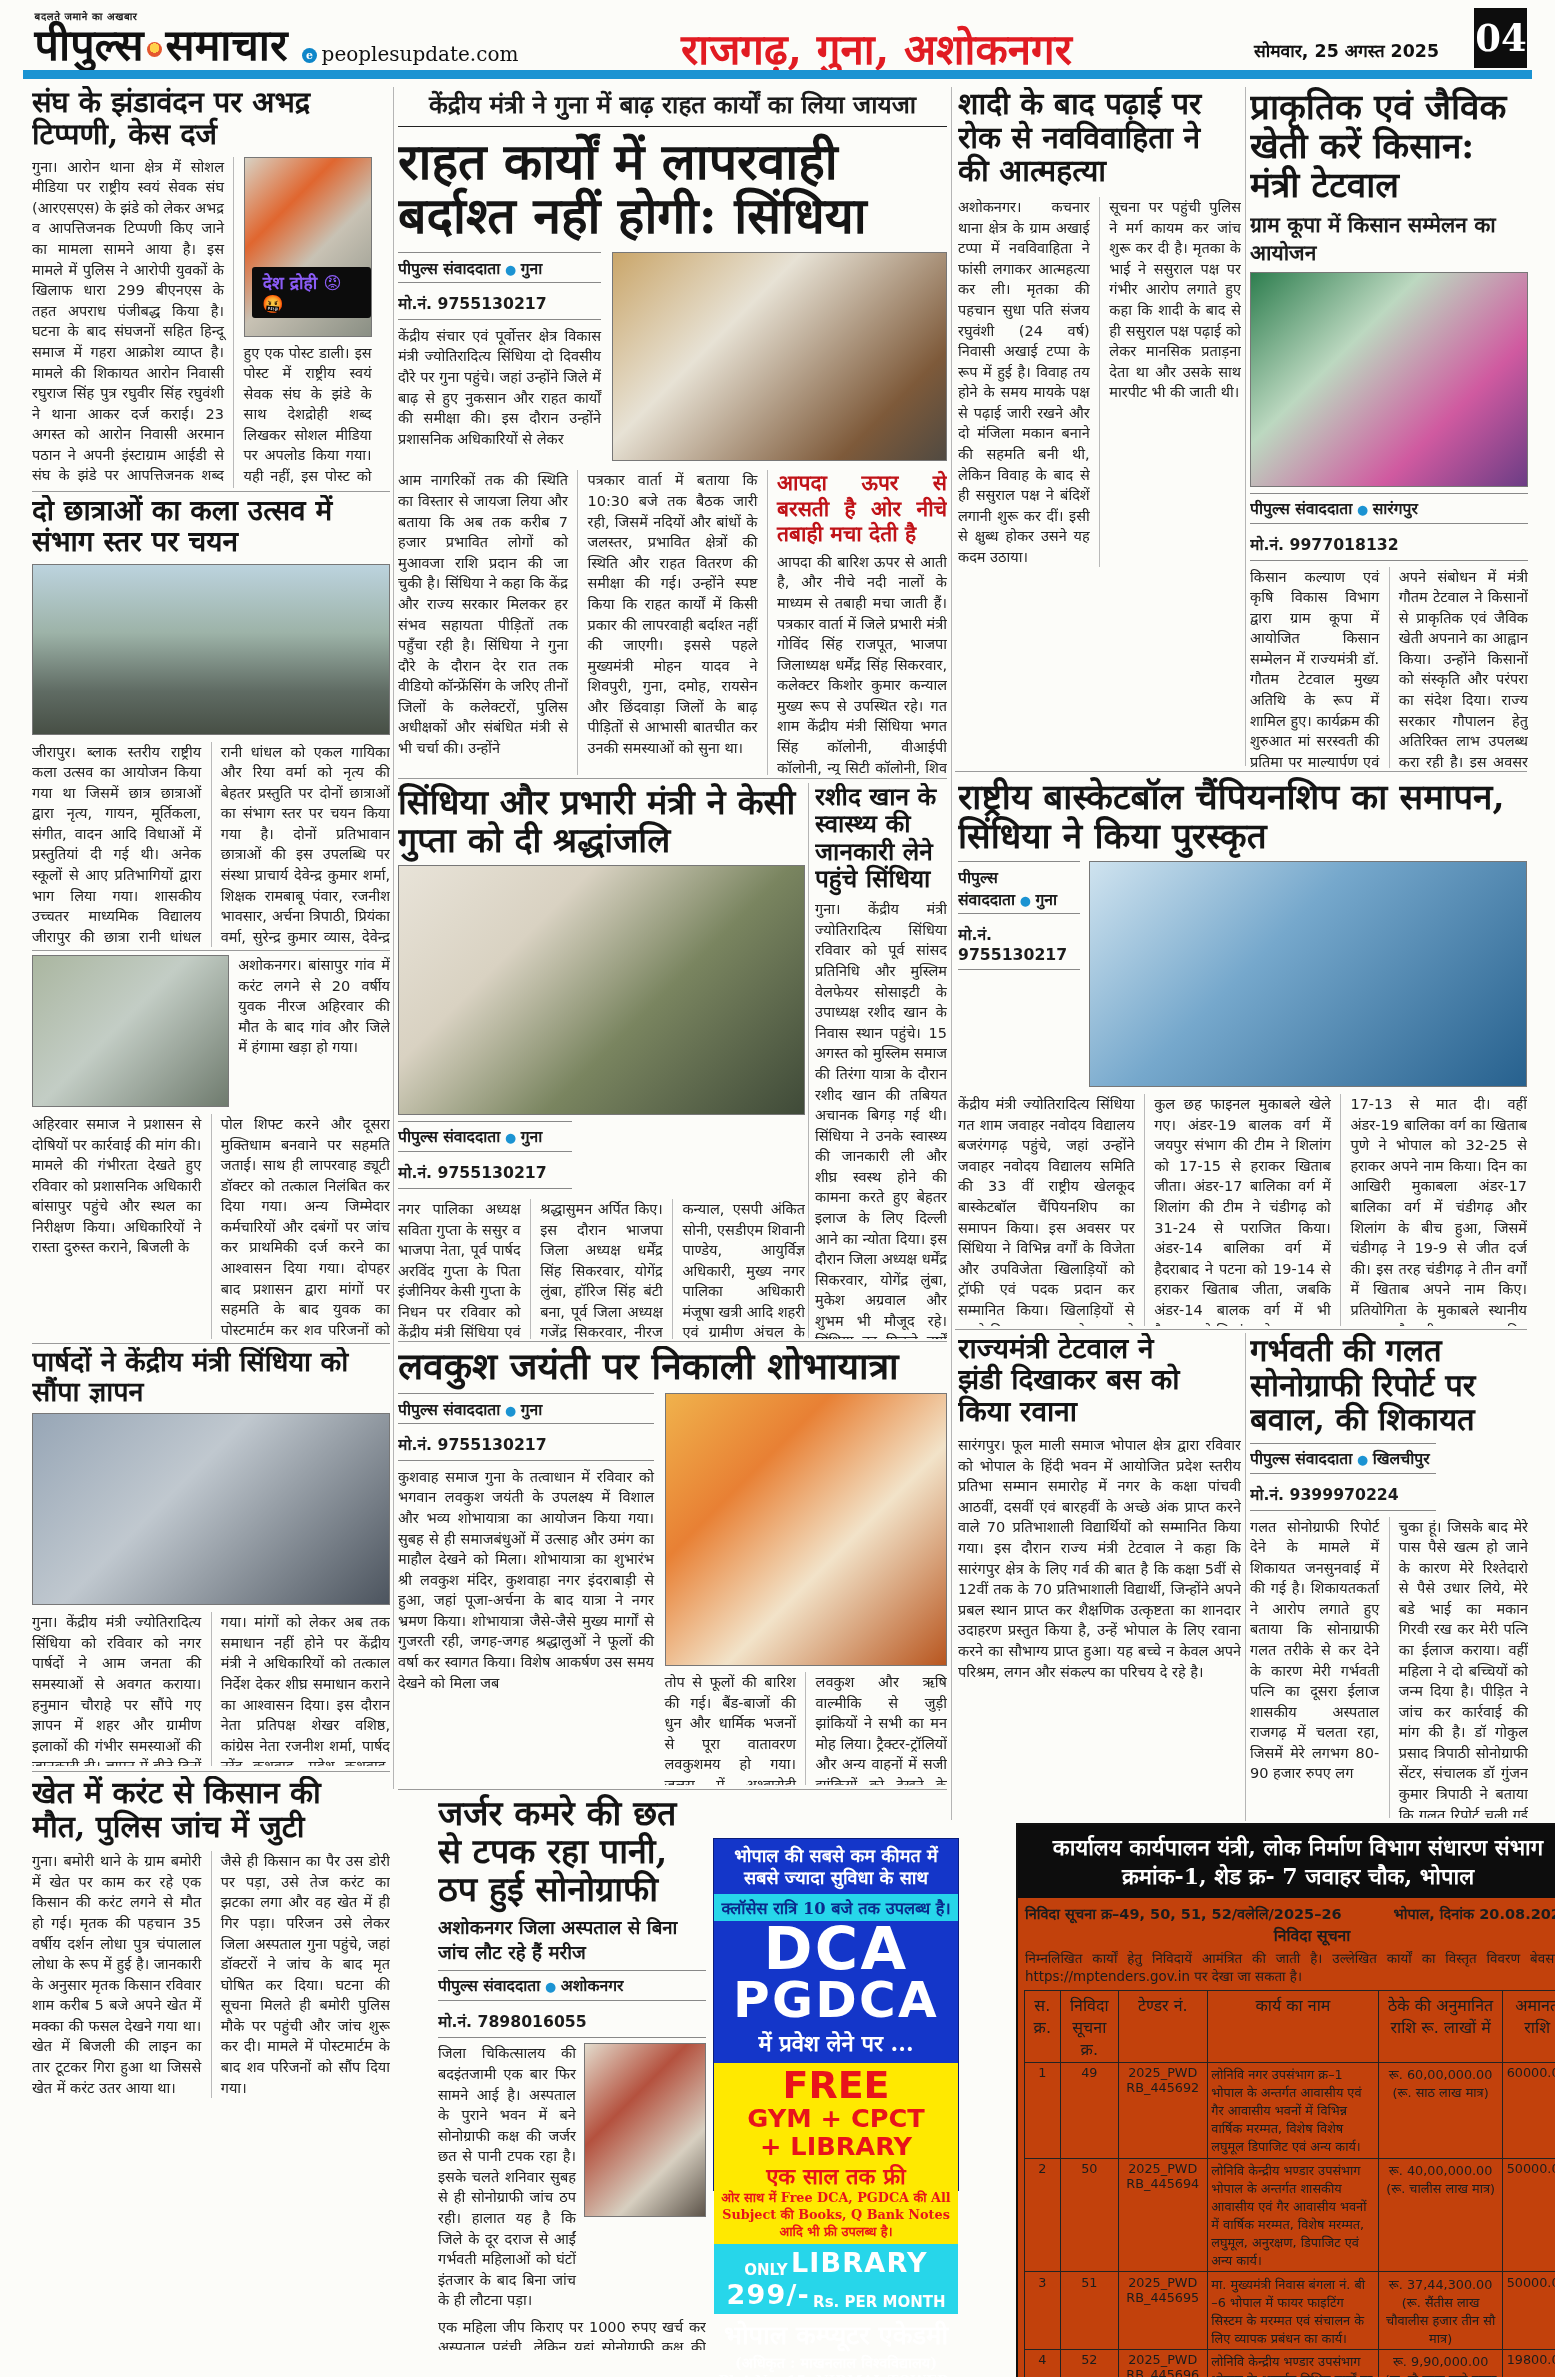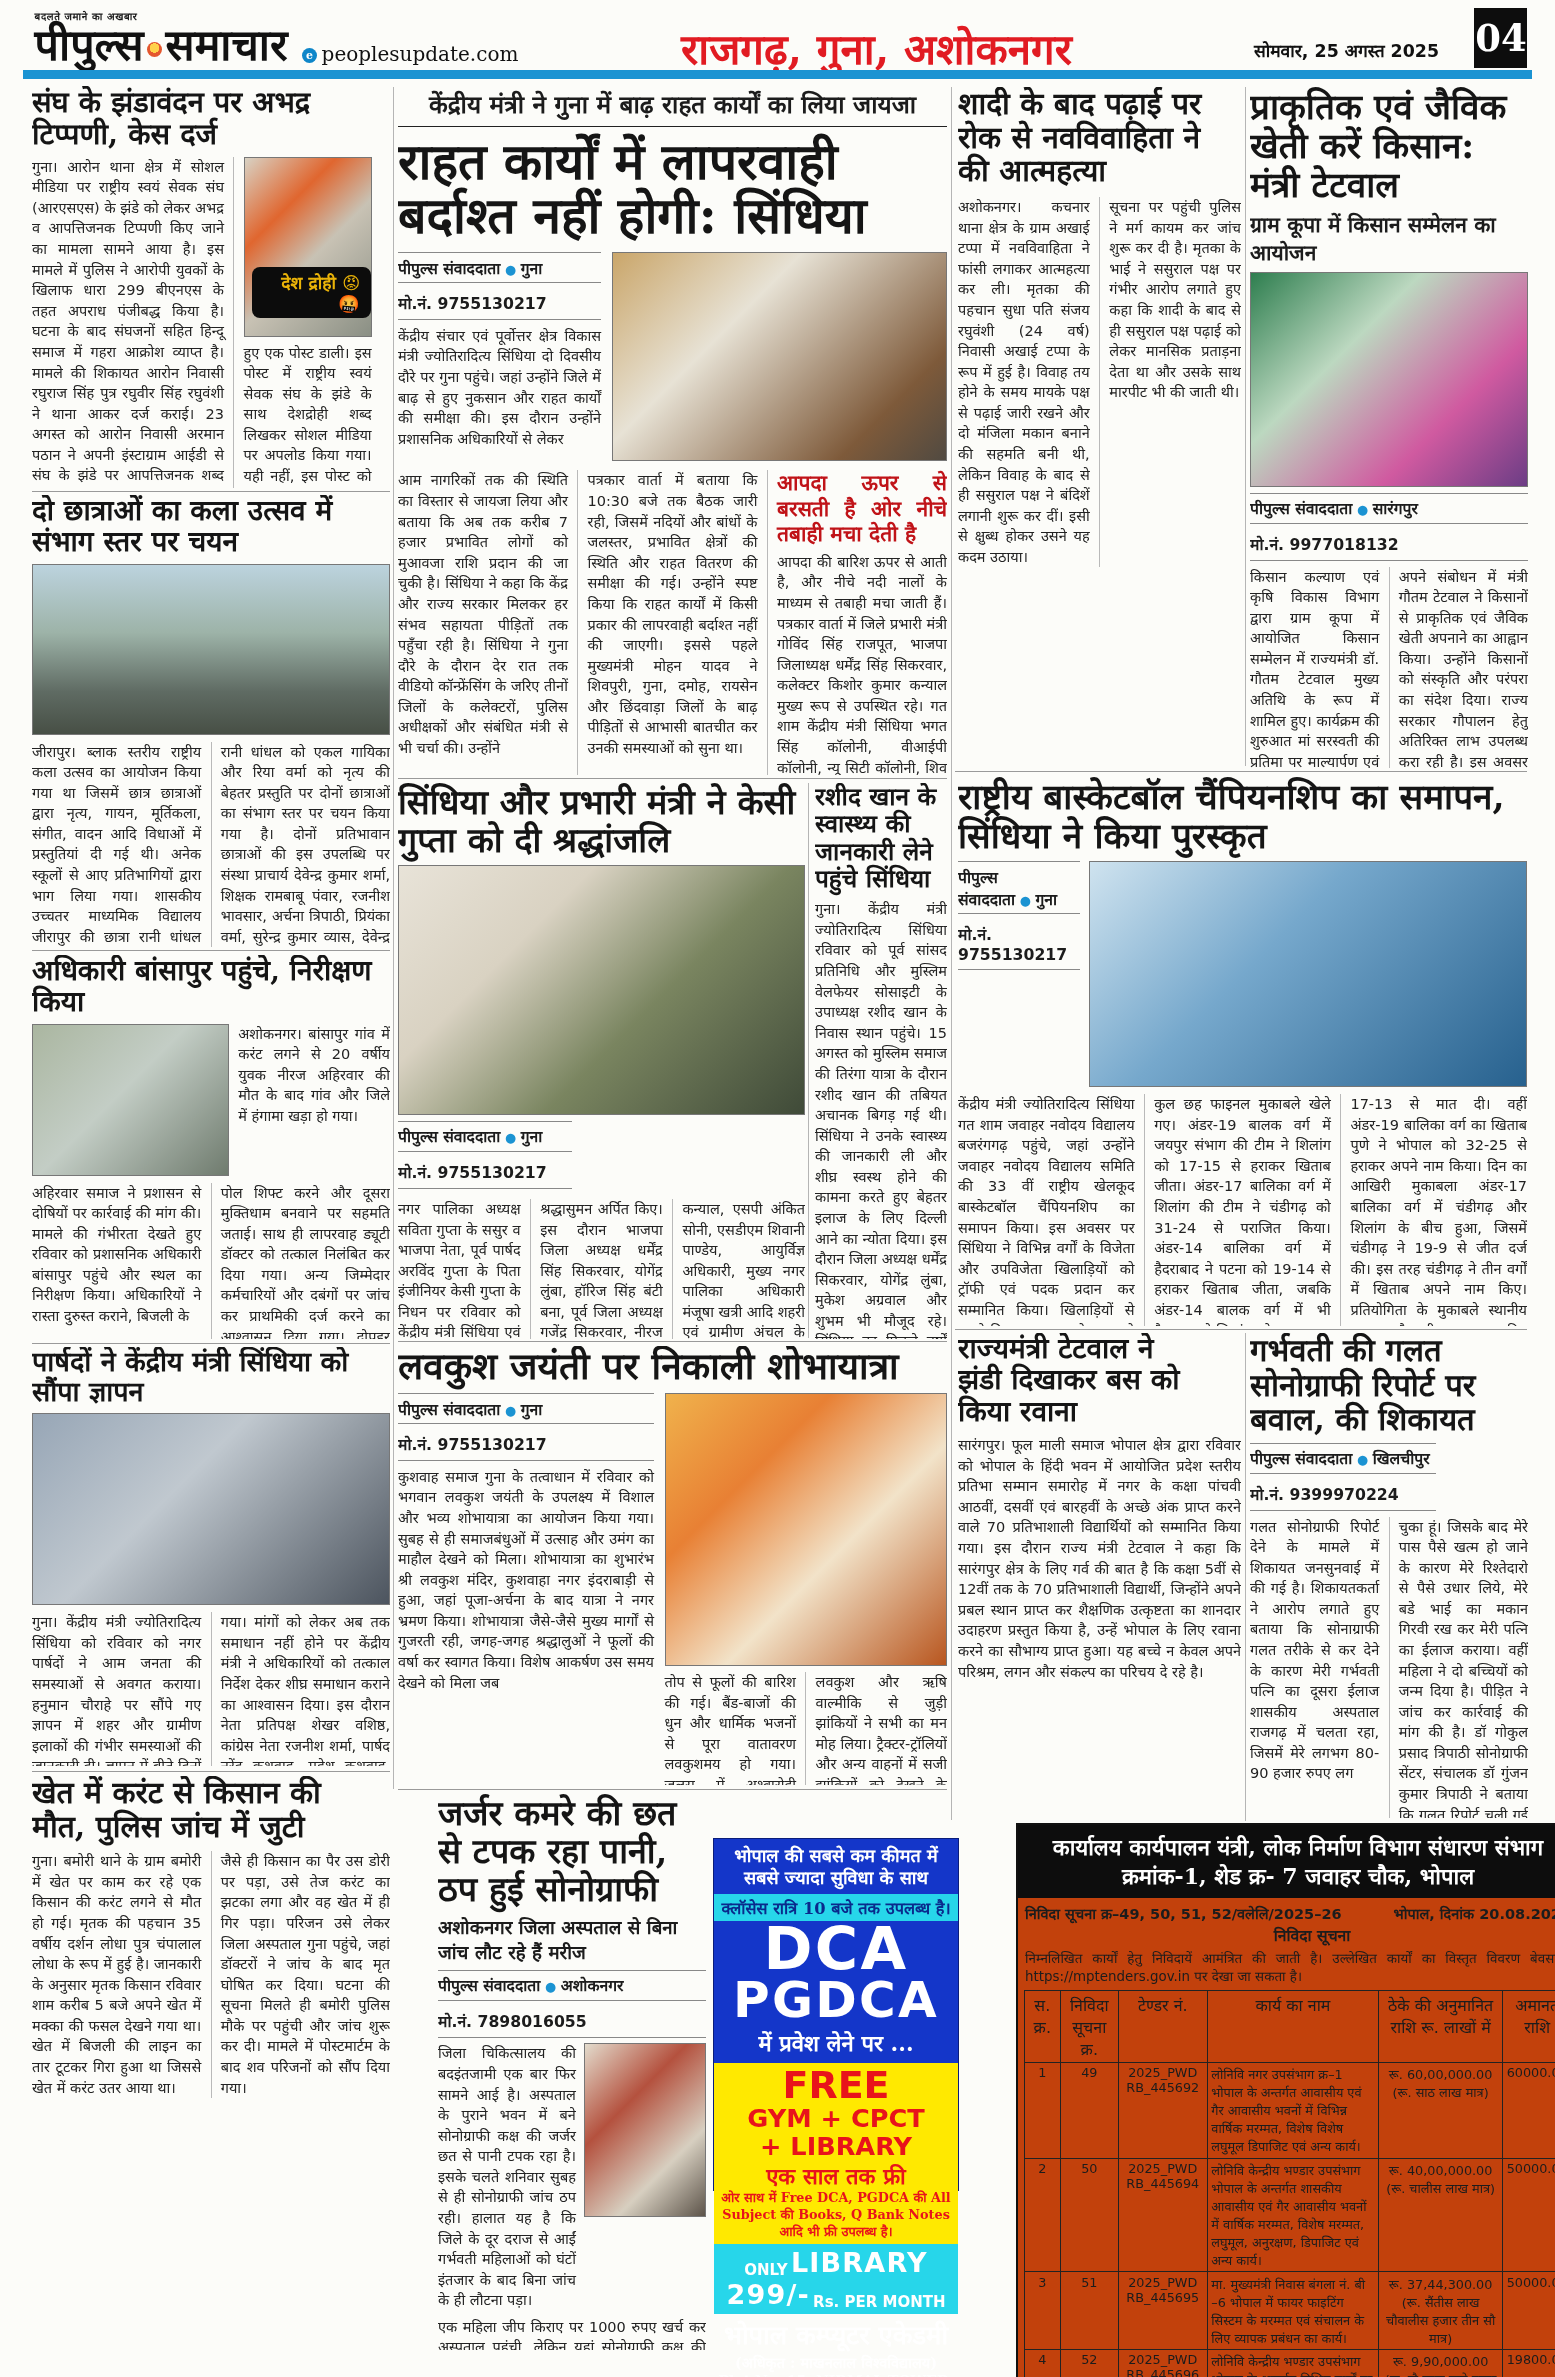--- a/index.html
+++ b/index.html
@@ -22,21 +22,21 @@
   .kicker{font-family:"DejaVu Serif",serif;font-weight:bold;font-size:24.4px;text-align:center;margin:0 0 8.1px 0;border-bottom:1.2px solid #222;padding-bottom:5.8px;}
   .bodytxt{font-size:14.5px;line-height:1.42;text-align:justify;color:#222;}
   .bodytxt p{margin:0;}
   .cols{display:flex;}
   .cols > div{flex:1;min-width:0;}
   .cols > div + div{border-left:0.6px solid #b9b9b9;margin-left:9.3px;padding-left:9.3px;}
   .by{font-weight:bold;font-size:15.7px;padding:3.5px 0;border-top:0.6px solid #888;border-bottom:0.6px solid #888;margin-bottom:4.6px;}
   .by .dot{color:#1b93d2;font-size:12.8px;padding:0 4.6px;}
   .phone{font-weight:bold;font-size:15.7px;padding:4.6px 0;border-bottom:0.6px solid #888;margin-bottom:5.8px;}
   .ph{position:relative;border:0.6px solid #777;box-sizing:border-box;}
-  .ph-label{position:absolute;left:6%;bottom:10%;background:#0c0c0c;color:#eab308;font-size:17.4px;font-weight:bold;padding:3.5px 10.5px;border-radius:8px;text-align:right;}
+  .ph-label{position:absolute;left:6%;bottom:10%;background:#0c0c0c;color:#8b5cf6;font-size:17.4px;font-weight:bold;padding:3.5px 10.5px;border-radius:3px;}
   .vrule{position:absolute;width:0.6px;background:#b5b5b5;}
   .hrule{position:absolute;height:0.6px;background:#9a9a9a;}
   .subhead{font-weight:bold;font-family:"DejaVu Serif",serif;}
   .redbox-title{color:#c01318;font-family:"DejaVu Serif",serif;font-weight:bold;font-size:21px;line-height:1.2;margin:0 0 5.8px 0;}
   
   .ad{position:absolute;left:713px;top:1838px;width:246px;height:353px;background:#1436c9;border:1.7px solid #0a1d7a;box-sizing:border-box;text-align:center;color:#fff;}
   .ad .l1{font-size:18px;font-weight:bold;line-height:1.25;padding-top:5.8px;font-family:"DejaVu Serif",serif;}
   .ad .strip{background:#27d6ea;color:#0a2a8c;font-weight:bold;font-size:16.3px;margin-top:4.6px;padding:2.3px 0;font-family:"DejaVu Serif",serif;}
   .ad .big{font-weight:bold;letter-spacing:2.3px;line-height:0.95;}
   .ad .dca{font-size:59px;}
@@ -132,21 +132,20 @@
       <div>
           <p>जीरापुर। ब्लाक स्तरीय राष्ट्रीय कला उत्सव का आयोजन किया गया था जिसमें छात्र छात्राओं द्वारा नृत्य, गायन, मूर्तिकला, संगीत, वादन आदि विधाओं में प्रस्तुतियां दी गई थी। अनेक स्कूलों से आए प्रतिभागियों द्वारा भाग लिया गया। शासकीय उच्चतर माध्यमिक विद्यालय जीरापुर की छात्रा रानी धांधल द्वारा एकल गायन में अपनी सुमधुर आवाज से गायकी में छाप छोड़ी गई। वहीं एकल नृत्य में रिया वर्मा द्वारा संगीत की लय में अपनी नृत्य ताल से संमा बांध दिया गया।</p>
         </div>
       <div>
           <p>रानी धांधल को एकल गायिका और रिया वर्मा को नृत्य की बेहतर प्रस्तुति पर दोनों छात्राओं का संभाग स्तर पर चयन किया गया है। दोनों प्रतिभावान छात्राओं की इस उपलब्धि पर संस्था प्राचार्य देवेन्द्र कुमार शर्मा, शिक्षक रामबाबू पंवार, रजनीश भावसार, अर्चना त्रिपाठी, प्रियंका वर्मा, सुरेन्द्र कुमार व्यास, देवेन्द्र वर्मा, शशिबाला शर्मा, संगीता शर्मा, संजय सेन, जुनेद खान, श्याम वर्मा आदि मौजूद रहे।</p>
         </div>
     </div>
   </div>
 
   <div class="art" style="left:32px;top:955px;width:358px;height:384px;">
-    <h2 class="hl" style="font-size:28px;">अधिकारी बांसापुर पहुंचे, निरीक्षण किया</h2>
     <div style="display:flex;gap:9.3px;margin-bottom:7px;">
       <div class="ph ph-c" style="flex:0 0 197px;height:152px;"></div>
       <div class="bodytxt" style="flex:1;">
           <p>अशोकनगर। बांसापुर गांव में करंट लगने से 20 वर्षीय युवक नीरज अहिरवार की मौत के बाद गांव और जिले में हंगामा खड़ा हो गया।</p>
         </div>
     </div>
     <div class="cols bodytxt">
       <div>
           <p>अहिरवार समाज ने प्रशासन से दोषियों पर कार्रवाई की मांग की। मामले की गंभीरता देखते हुए रविवार को प्रशासनिक अधिकारी बांसापुर पहुंचे और स्थल का निरीक्षण किया। अधिकारियों ने रास्ता दुरुस्त कराने, बिजली के</p>
         </div>

